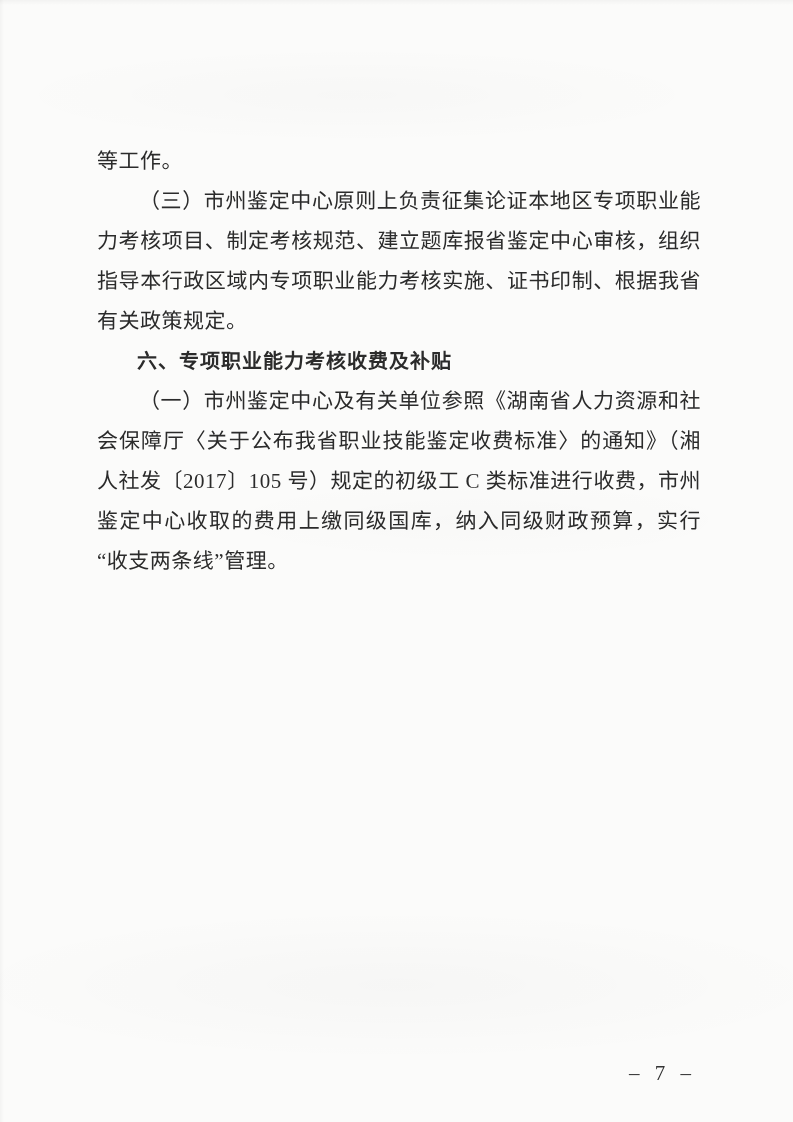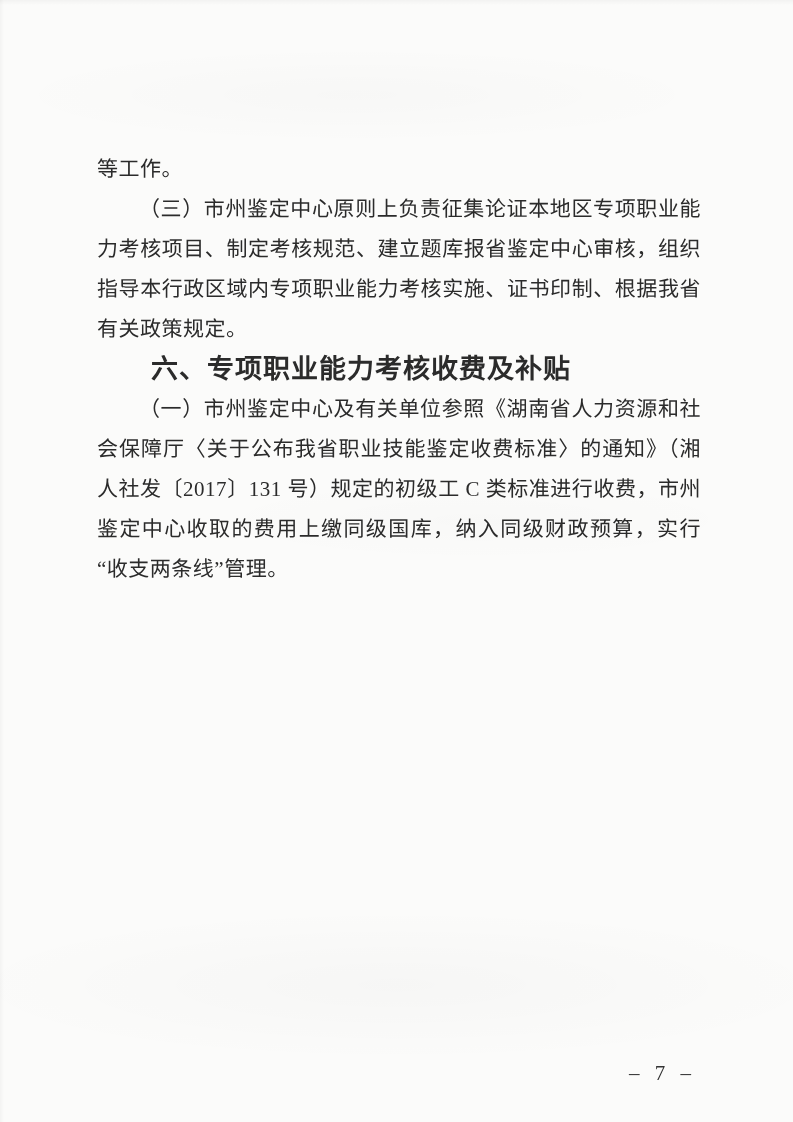--- a/index.html
+++ b/index.html
@@ -24,38 +24,38 @@
     background:
       linear-gradient(180deg, rgba(0,0,0,0.035), rgba(0,0,0,0) 5px),
       linear-gradient(90deg, rgba(0,0,0,0.03), rgba(0,0,0,0) 4px),
       radial-gradient(ellipse 520px 70px at 45% 95px, rgba(0,0,0,0.016), rgba(0,0,0,0) 70%),
       radial-gradient(ellipse 640px 110px at 50% 985px, rgba(0,0,0,0.018), rgba(0,0,0,0) 70%),
       radial-gradient(ellipse 400px 60px at 60% 520px, rgba(0,0,0,0.01), rgba(0,0,0,0) 70%);
   }
   .doc-body {
     position: absolute;
     left: 97px;
-    top: 149px;
+    top: 141px;
     width: 604px;
     font-size: 21px;
     line-height: 40px;
     text-align: justify;
     letter-spacing: 0.5px;
   }
   .doc-body p {
     margin: 0;
     text-indent: 2em;
   }
   .doc-body p.no-indent {
     text-indent: 0;
   }
   .section-heading {
     margin: 0;
     text-indent: 2em;
-    font-size: 27px;
+    font-size: 20px;
     line-height: 40px;
     font-weight: bold;
     font-family: "Liberation Sans", "DejaVu Sans", sans-serif;
     letter-spacing: 1px;
   }
   .attachment-line {
     margin-top: 40px !important;
   }
   .page-number {
     position: absolute;
@@ -70,16 +70,16 @@
 </style>
 </head>
 <body>
 
 <div class="scan-texture"></div>
 
 <div class="doc-body">
   <p class="no-indent">等工作。</p>
   <p>（三）市州鉴定中心原则上负责征集论证本地区专项职业能力考核项目、制定考核规范、建立题库报省鉴定中心审核，组织指导本行政区域内专项职业能力考核实施、证书印制、根据我省有关政策规定。</p>
   <p class="section-heading">六、专项职业能力考核收费及补贴</p>
-  <p>（一）市州鉴定中心及有关单位参照《湖南省人力资源和社会保障厅〈关于公布我省职业技能鉴定收费标准〉的通知》（湘人社发〔2017〕131 号）规定的初级工 C 类标准进行收费，市州鉴定中心收取的费用上缴同级国库，纳入同级财政预算，实行“收支两条线”管理。</p>
+  <p>（一）市州鉴定中心及有关单位参照《湖南省人力资源和社会保障厅〈关于公布我省职业技能鉴定收费标准〉的通知》（湘人社发〔2017〕105 号）规定的初级工 C 类标准进行收费，市州鉴定中心收取的费用上缴同级国库，纳入同级财政预算，实行“收支两条线”管理。</p>
 </div>
 
 <div class="page-number">– 7 –</div>
 
 </body></html>

